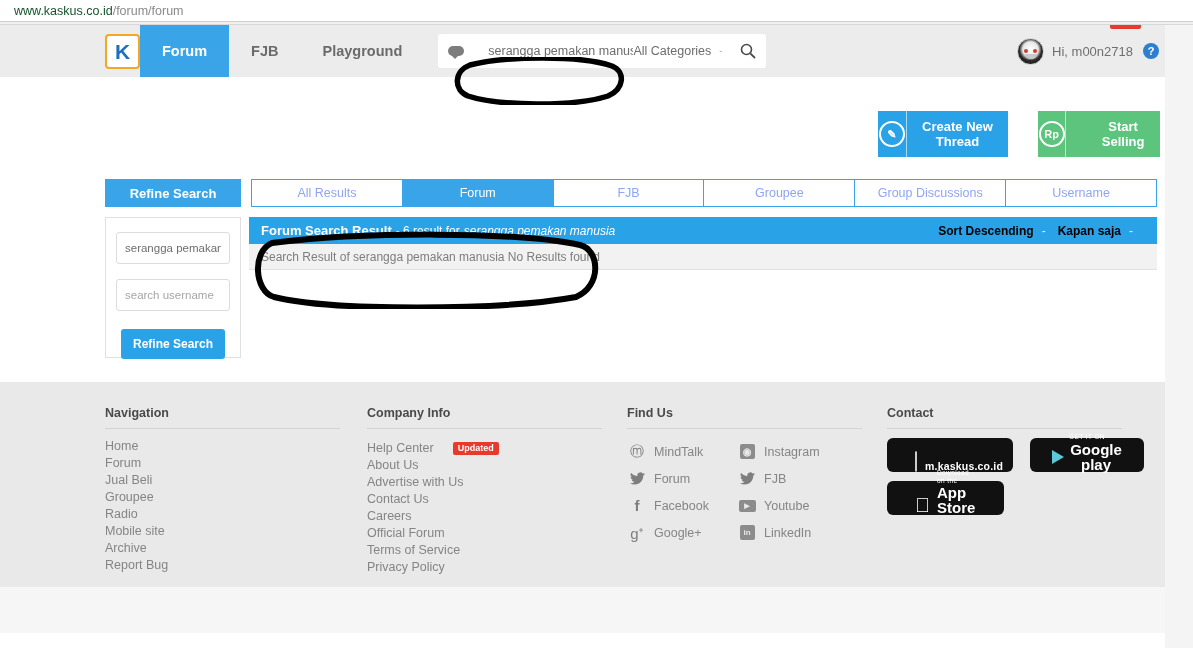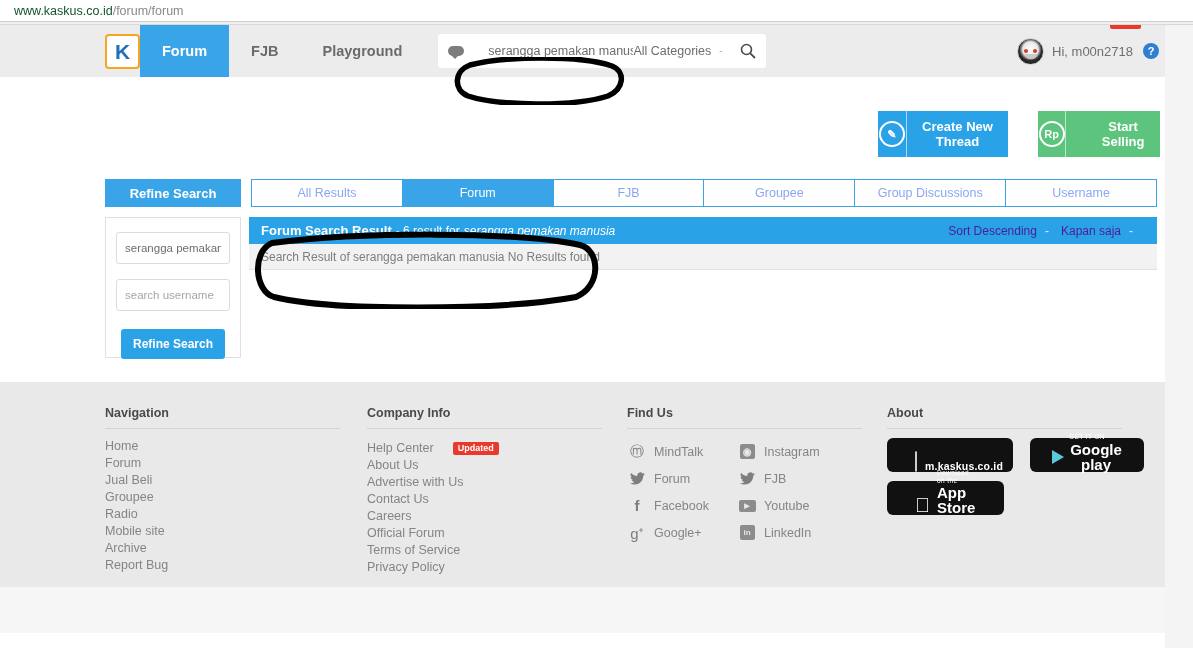--- a/index.html
+++ b/index.html
@@ -136,21 +136,21 @@
   }
   .results { flex: 1; margin-left: 8px; }
   .res-head {
     background: #2aa2e8; height: 27px; display:flex; align-items:center;
     padding: 0 12px; color: #fff;
   }
   .res-head .t { font-size: 13px; font-weight: 700; }
   .res-head .sub { font-size: 12px; margin-left: 4px; }
   .res-head .sub i { font-style: italic; }
   .res-sorts { margin-left: auto; display: flex; align-items: center; }
-  .res-sorts span { font-size: 12px; font-weight: 400; color:#4c1d95; cursor: pointer; }
+  .res-sorts span { font-size: 12px; font-weight: 700; color:#000000; cursor: pointer; }
   .res-sorts .dash { font-weight: 400; margin: 0 12px 0 8px; color: #d6ecfb; }
   .res-row {
     background: #f2f2f2; border-bottom: 1px solid #e2e2e2; height: 26px;
     display: flex; align-items: center; padding: 0 12px;
     font-size: 12px; color: #7d7d7d;
   }
   .res-blank { background: #ffffff; height: 14px; }
 
   
   .footer { background: #e9e9e9; margin-top: 24px; padding: 24px 0 34px; height: 205px; }
@@ -371,21 +371,21 @@
           <div class="find-item">
             <span class="gi">
                   <span class="sq" style="font-size:8px;">in</span>
                 </span>
             <span class="tx">LinkedIn</span>
           </div>
         </div>
       </div>
 
       <div class="fcol mob">
-        <div class="fh">About</div>
+        <div class="fh">Contact</div>
         <div class="frule"></div>
         <div class="store-row">
           <div class="badge-blk b-mk">
             <span class="phone"></span>
             <span class="mk-txt">m.kaskus.co.id</span>
           </div>
           <div class="badge-blk b-gp">
             <div style="text-align:center;">
               <div class="bt-sm">GET IT ON</div>
               <div style="display:flex;align-items:center;margin-top:1px;">

